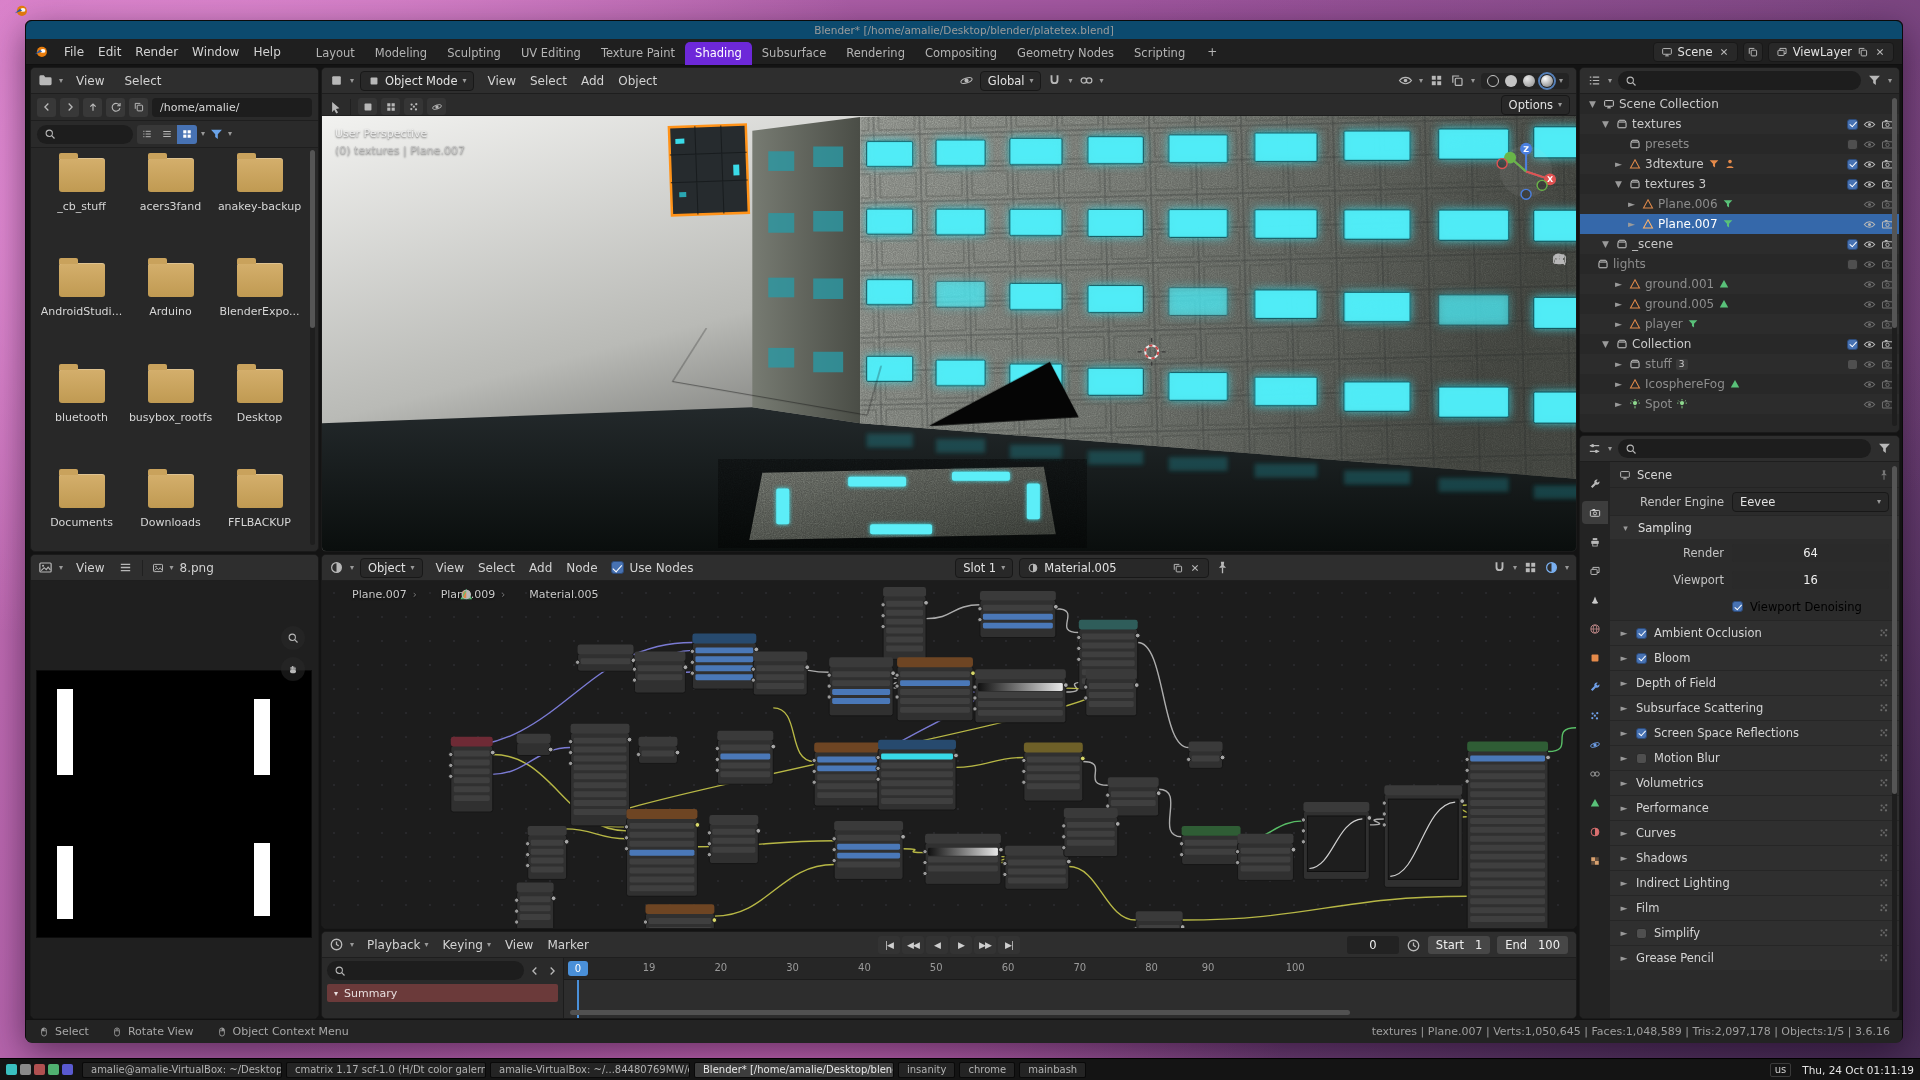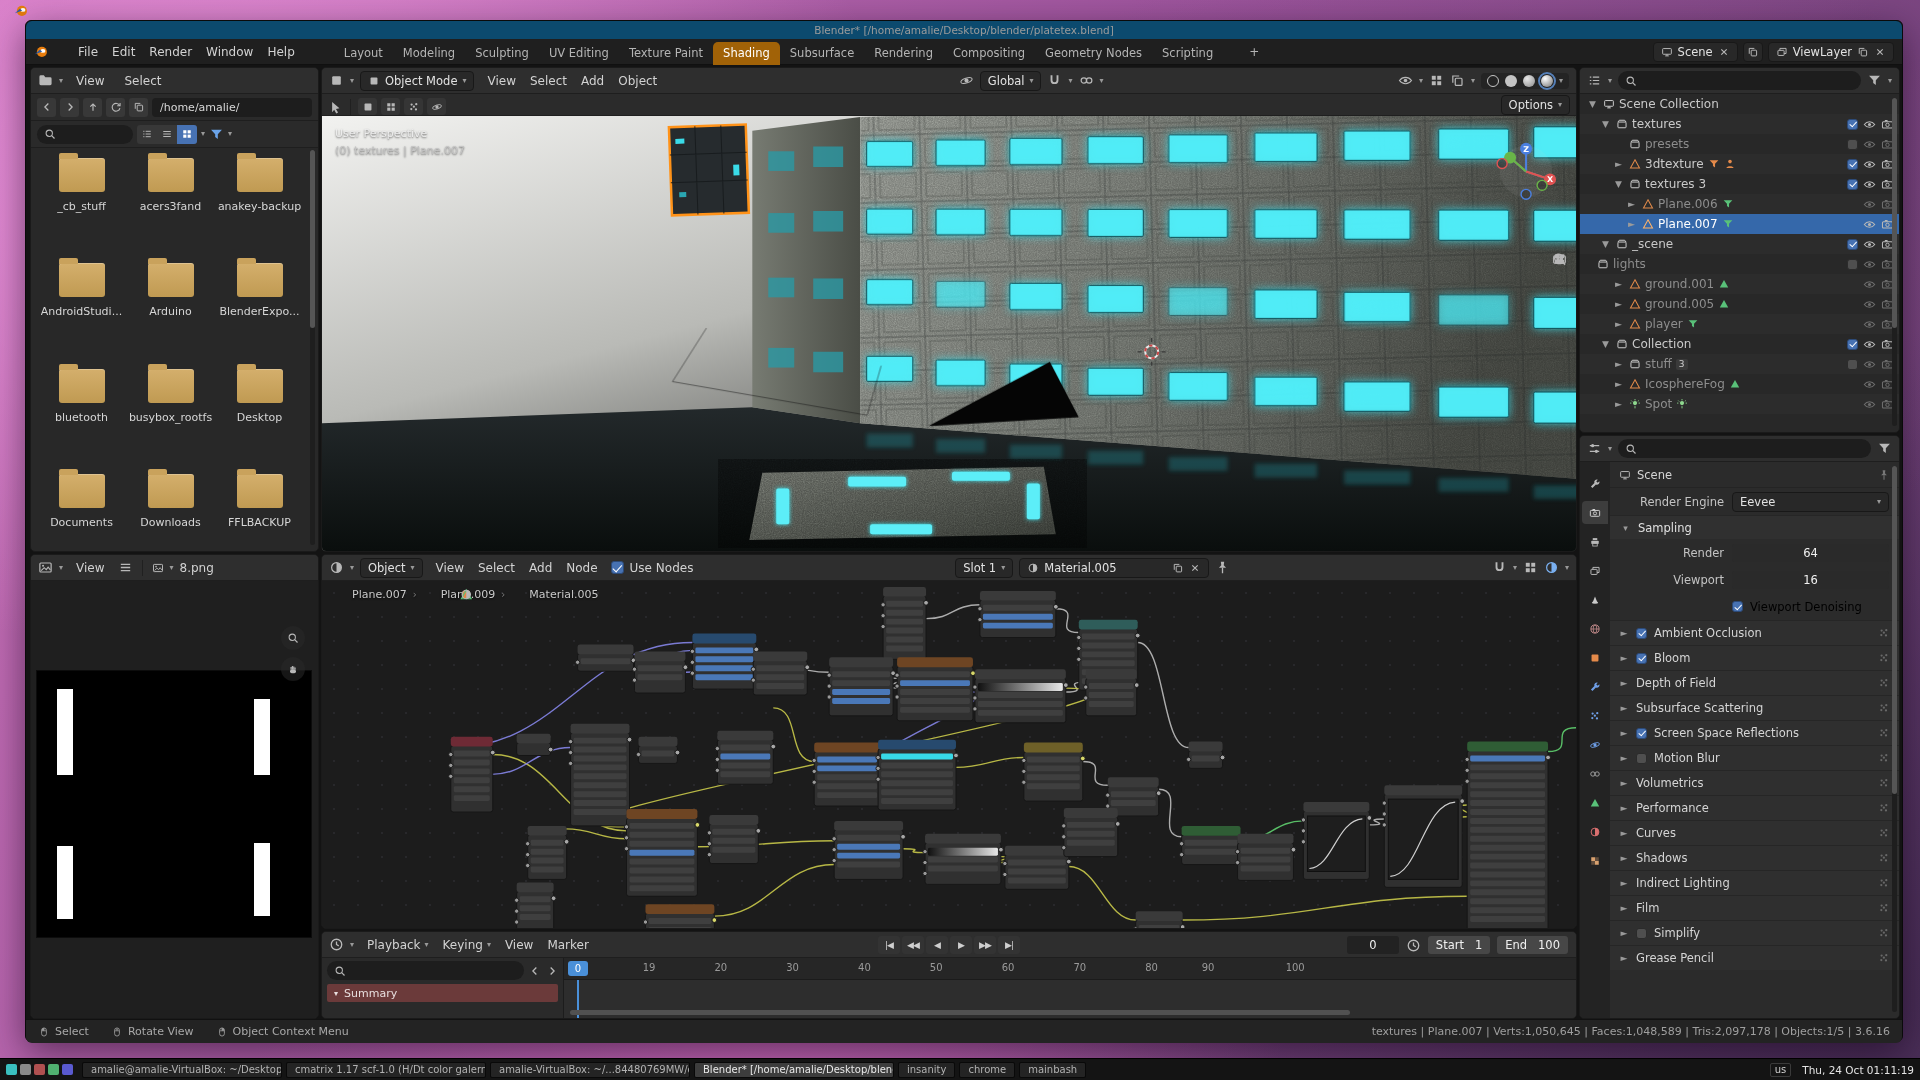--- a/index.html
+++ b/index.html
@@ -10,27 +10,27 @@
       radial-gradient(1100px 750px at 12% 18%, rgba(238,150,224,.95), transparent 62%),
       radial-gradient(900px 800px at 40% 90%, rgba(214,110,192,.8), transparent 58%),
       radial-gradient(850px 650px at 78% 25%, rgba(140,80,140,.85), transparent 60%),
       radial-gradient(1300px 950px at 98% 92%, rgba(70,44,84,.95), transparent 70%),
       linear-gradient(118deg,#cb72ba,#9a529b 52%,#5e3a69);}
   .desk-icon{position:absolute;left:14px;top:3px;width:15px;height:15px}
 
   
   .bwin{position:absolute;left:25px;top:20px;width:1878px;height:1022px;background:#131313;border:1px solid #0a0a0a;border-radius:6px;box-shadow:0 10px 36px rgba(20,0,25,.55)}
   .titlebar{height:18px;display:flex;align-items:center;justify-content:center;background:#0c4a6e;border-radius:6px 6px 0 0;font-size:10.5px;color:#9b9b9b}
-  .topbar{position:absolute;left:0;right:0;top:18px;height:26px;background:#1f1f1f;display:flex;align-items:center;padding:0 8px;gap:18px;border-bottom:1px solid #101010}
+  .topbar{position:absolute;left:0;right:0;top:18px;height:26px;background:#1f1f1f;display:flex;align-items:center;padding:0 8px;gap:4px;border-bottom:1px solid #101010}
   .blogo{width:17px;height:17px;margin-right:4px}
   .menubar{display:flex;align-items:center}
   .menu{padding:2px 7px;border-radius:3px;font-size:12px;color:#d2d2d2;display:inline-flex;align-items:center;gap:4px;white-space:nowrap}
   .wtabs{display:flex;align-items:flex-end;margin-left:14px;height:26px}
   .wtab{padding:4px 10px 5px;font-size:11.5px;color:#b4b4b4;border-radius:5px 5px 0 0;white-space:nowrap}
-  .wtab.active{background:#a16207;color:#fff}
+  .wtab.active{background:#6d28d9;color:#fff}
   .wtab-add{padding:3px 8px;color:#b4b4b4;font-size:12px}
   .tb-right{margin-left:auto;display:flex;align-items:center;gap:5px}
   .dd{display:inline-flex;align-items:center;gap:5px;background:#282828;border:1px solid #181818;border-radius:4px;padding:2px 7px;font-size:11.5px;color:#e2e2e2;white-space:nowrap}
   .caret{font-size:8px;color:#999;line-height:1}
   .sqbtn{width:20px;height:20px;border-radius:4px;background:#282828;border:1px solid #181818;display:inline-flex;align-items:center;justify-content:center}
   .ic{width:15px;height:15px;display:inline-flex;color:#b8b8b8;flex:none}
   .ic svg{width:100%;height:100%}
   .ic.sm{width:12px;height:12px}
 
   .panel{position:absolute;background:#282828;border-radius:5px;overflow:hidden;border:1px solid #1a1a1a}

